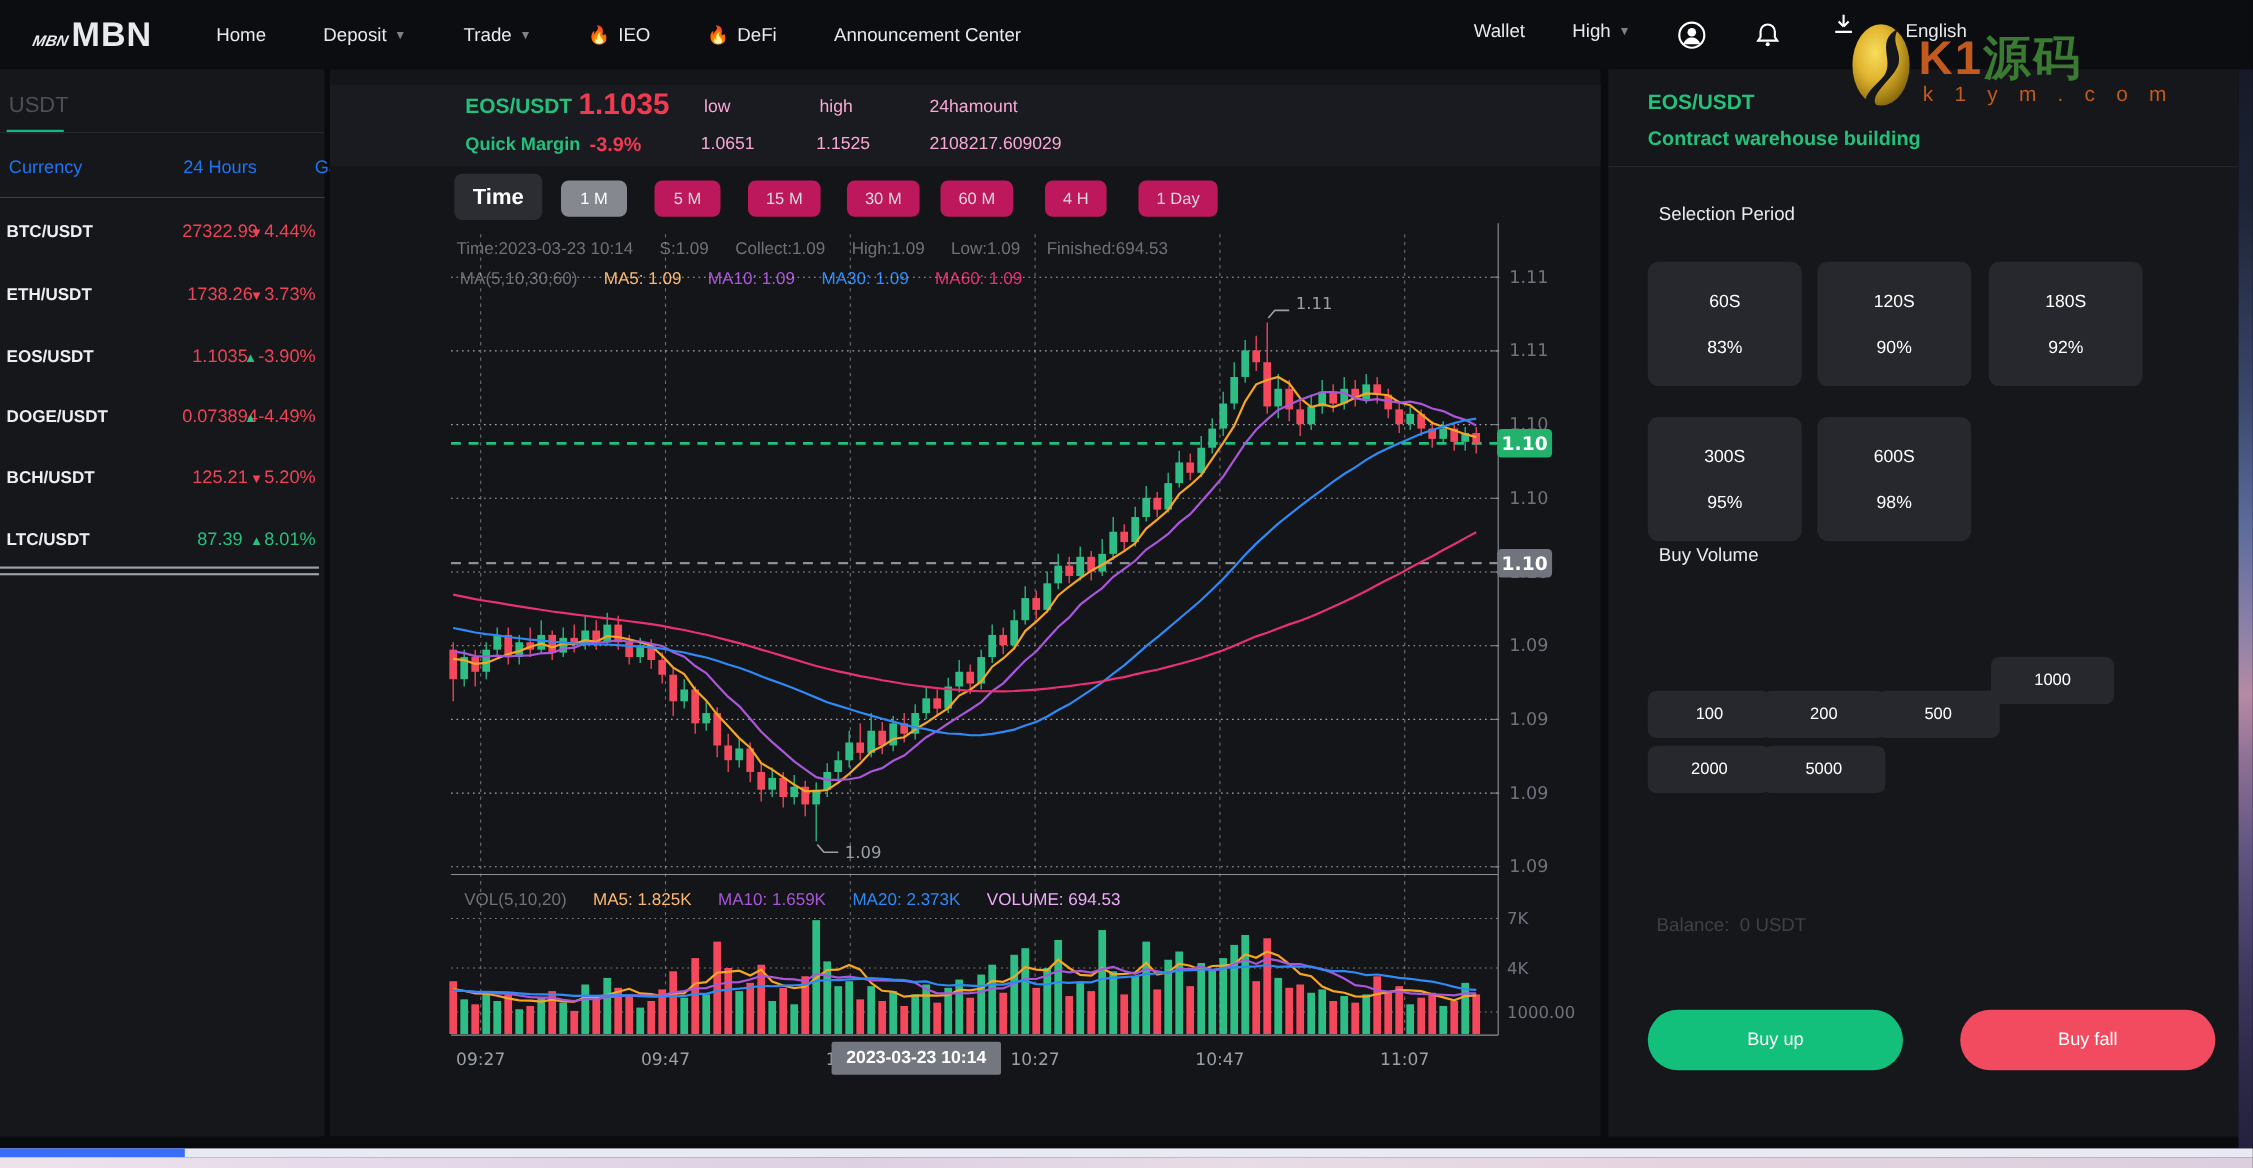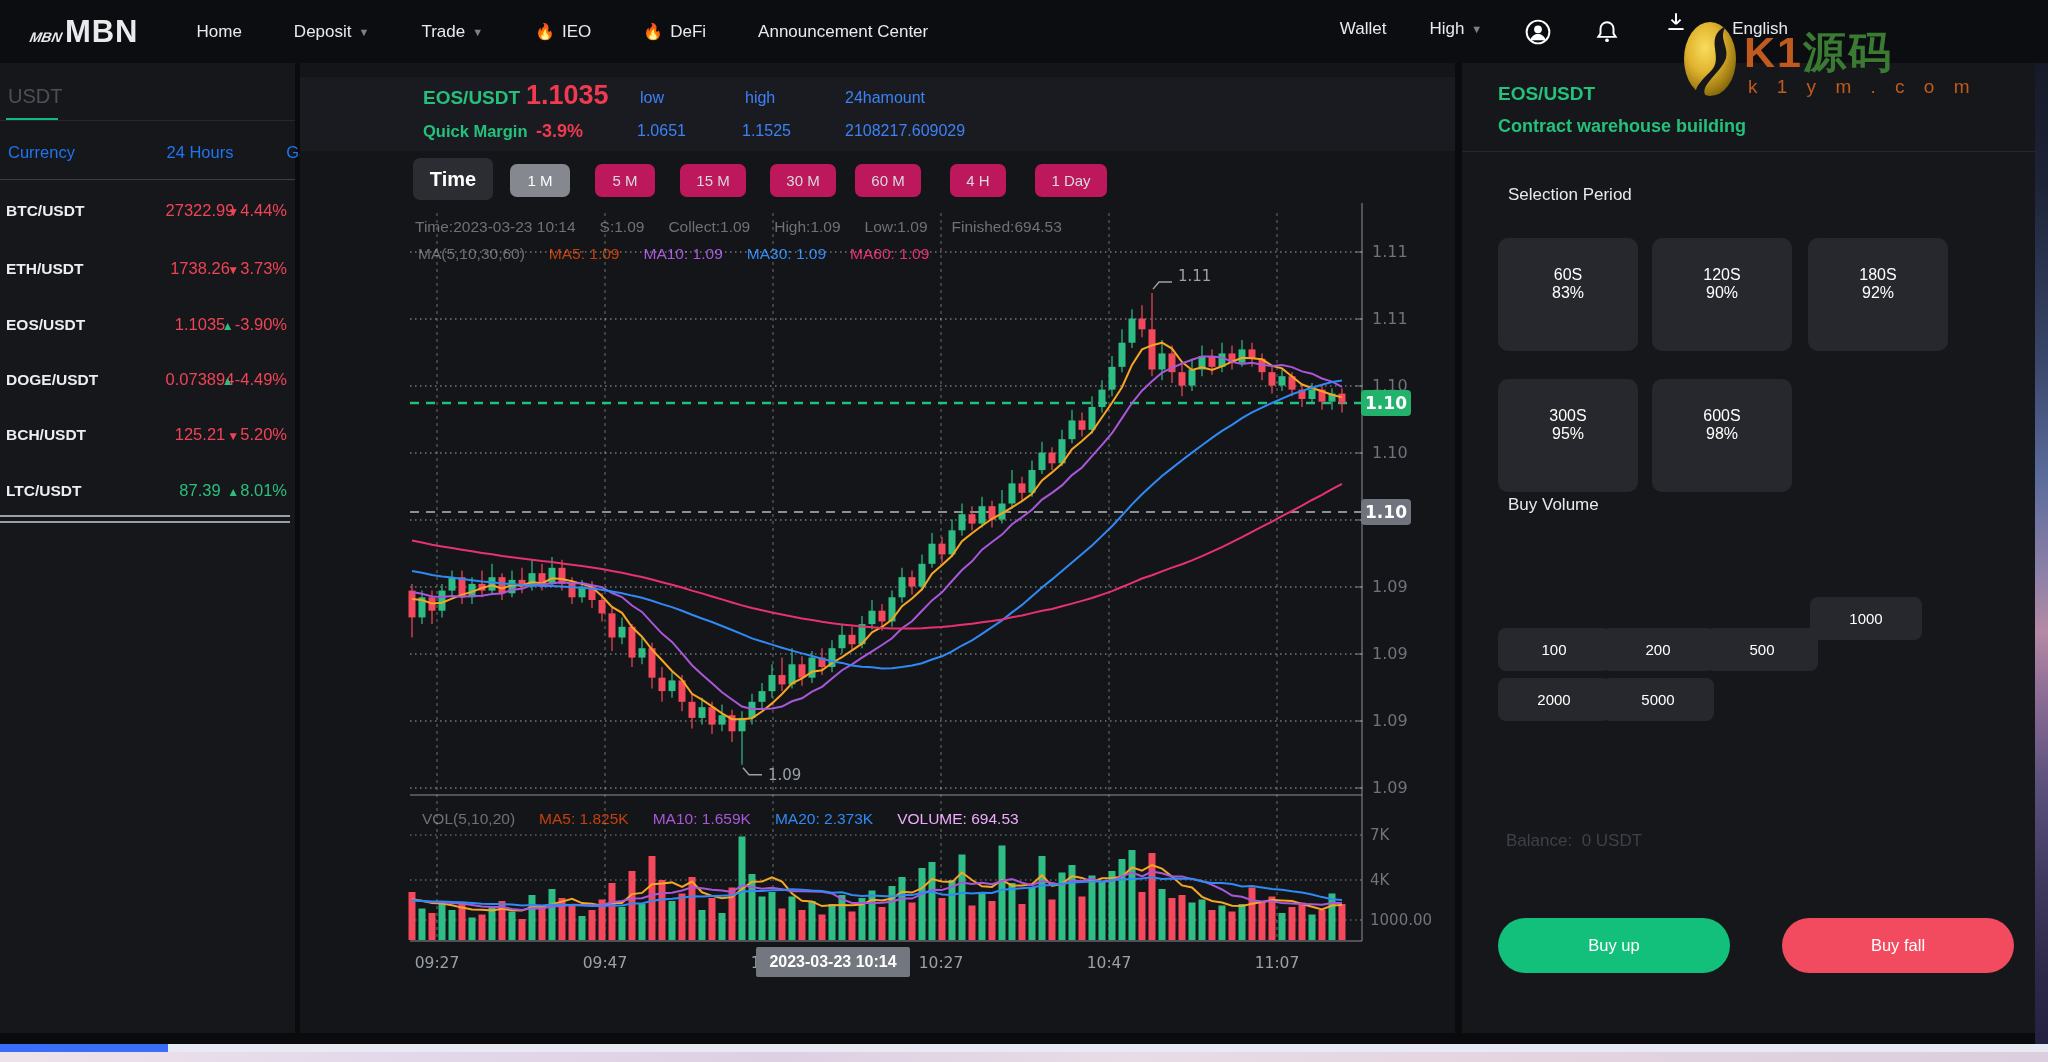--- a/index.html
+++ b/index.html
@@ -44,47 +44,47 @@
   .sb-row .pair { position:absolute; left:6px; top:2px; color:#eceef0; font-weight:bold; font-size:15.5px; }
   .sb-row .price { position:absolute; left:100px; width:200px; top:1px; text-align:center; }
   .sb-row .gain { position:absolute; right:8px; top:1px; }
   .sb-row .tri { font-size:12px; margin-right:1px; }
   .red { color:#ef4456; } .green { color:#2bbf7e; }
   .scrollline { position:absolute; left:0; width:290px; height:2px; background:#9aa0a6; }
 
   
   #ch-strip { position:absolute; left:0; top:14px; width:1155px; height:74px; background:#1a1b20; }
   .ch-txt { position:absolute; white-space:nowrap; }
-  .g { color:#3b82f6; } .gb { color:#25c07c; font-weight:bold; }
+  .g { color:#f9a8d4; } .gb { color:#25c07c; font-weight:bold; }
   .bigprice { color:#ef3a52; font-weight:bold; font-size:27px; }
   .redb { color:#ef3a52; font-weight:bold; font-size:18px; }
 
   .tf-btn { position:absolute; border-radius:7px; background:#be185d; color:#d8dadd; font-size:15px;
             display:flex; align-items:center; justify-content:center; cursor:pointer; height:33px; top:101px; }
   #tf-time { left:113px; top:95px; width:80px; height:42px; background:#2c2d33; color:#fff; font-weight:bold; font-size:20px; }
   .tf-sel { background:#85888f !important; color:#fff !important; }
 
   .legend-row { position:absolute; white-space:nowrap; font-size:15.5px; color:#6e7178; }
   .legend-row span { margin-right:24px; }
-  .c-orange { color:#c2410c; } .c-purple { color:#a957d9; } .c-blue { color:#2f8af5; }
+  .c-orange { color:#fdba74; } .c-purple { color:#a957d9; } .c-blue { color:#2f8af5; }
   .c-pink { color:#e83270; } .c-grey { color:#6e7178; } .c-green { color:#f0abfc; }
 
   #kchart { position:absolute; left:0; top:0; pointer-events:none; }
   #kchart text { font-family:"DejaVu Sans",sans-serif; }
   #crosshair-tip { position:absolute; left:456px; top:884px; width:154px; height:30px; background:#73777f;
     color:#fff; font-weight:bold; font-size:16px; text-align:center; line-height:30px; border-radius:2px; }
 
   
   #rp-pair { position:absolute; left:36px; top:20px; font-size:19px; font-weight:bold; }
   #rp-sub  { position:absolute; left:36px; top:53px; font-size:18px; font-weight:bold; }
   #rp-div  { position:absolute; left:0; top:88px; width:573px; height:1px; background:#26272c; }
   #rp-selperiod { position:absolute; left:46px; top:122px; color:#e9eaec; font-size:17px; }
   .pcard { position:absolute; width:140px; height:113px; background:#27282d; border-radius:10px;
            color:#fff; font-size:16px; text-align:center; cursor:pointer; }
-  .pcard .dur { margin-top:28px; } .pcard .rate { margin-top:0; }
+  .pcard .dur { margin-top:28px; } .pcard .rate { margin-top:24px; }
   #rp-buyvol { position:absolute; left:46px; top:432px; color:#e9eaec; font-size:17px; }
   #amount-input { position:absolute; left:38px; top:468px; width:512px; height:44px; background:#2b2c31;
     border:none; outline:none; color:#cfd2d8; font-size:16px; padding-left:15px; border-radius:2px;
     font-family:"Liberation Sans",sans-serif; }
   #amount-input::placeholder { color:#565a63; }
   .amt-btn { position:absolute; width:112px; height:43px; background:#27282d; border-radius:8px; color:#fff;
              font-size:15px; display:flex; align-items:center; justify-content:center; cursor:pointer; }
   #rp-balance { position:absolute; left:44px; top:768px; color:#3e4148; font-size:17px; }
   .buy-btn { position:absolute; top:855px; width:232px; height:55px; border-radius:28px; color:#fff;
              font-size:16.5px; display:flex; align-items:center; justify-content:center; cursor:pointer; }

